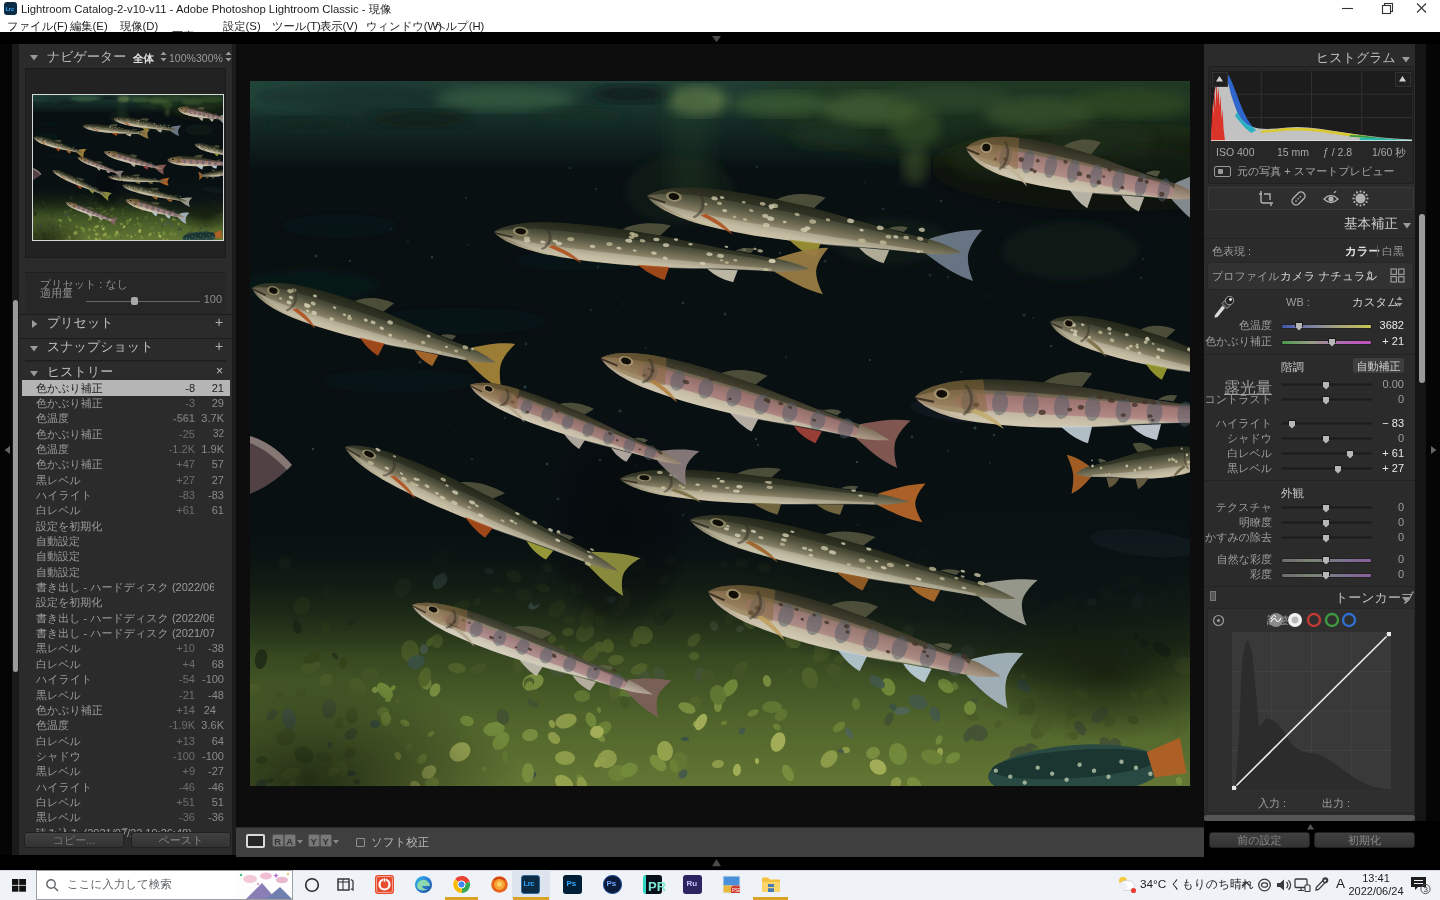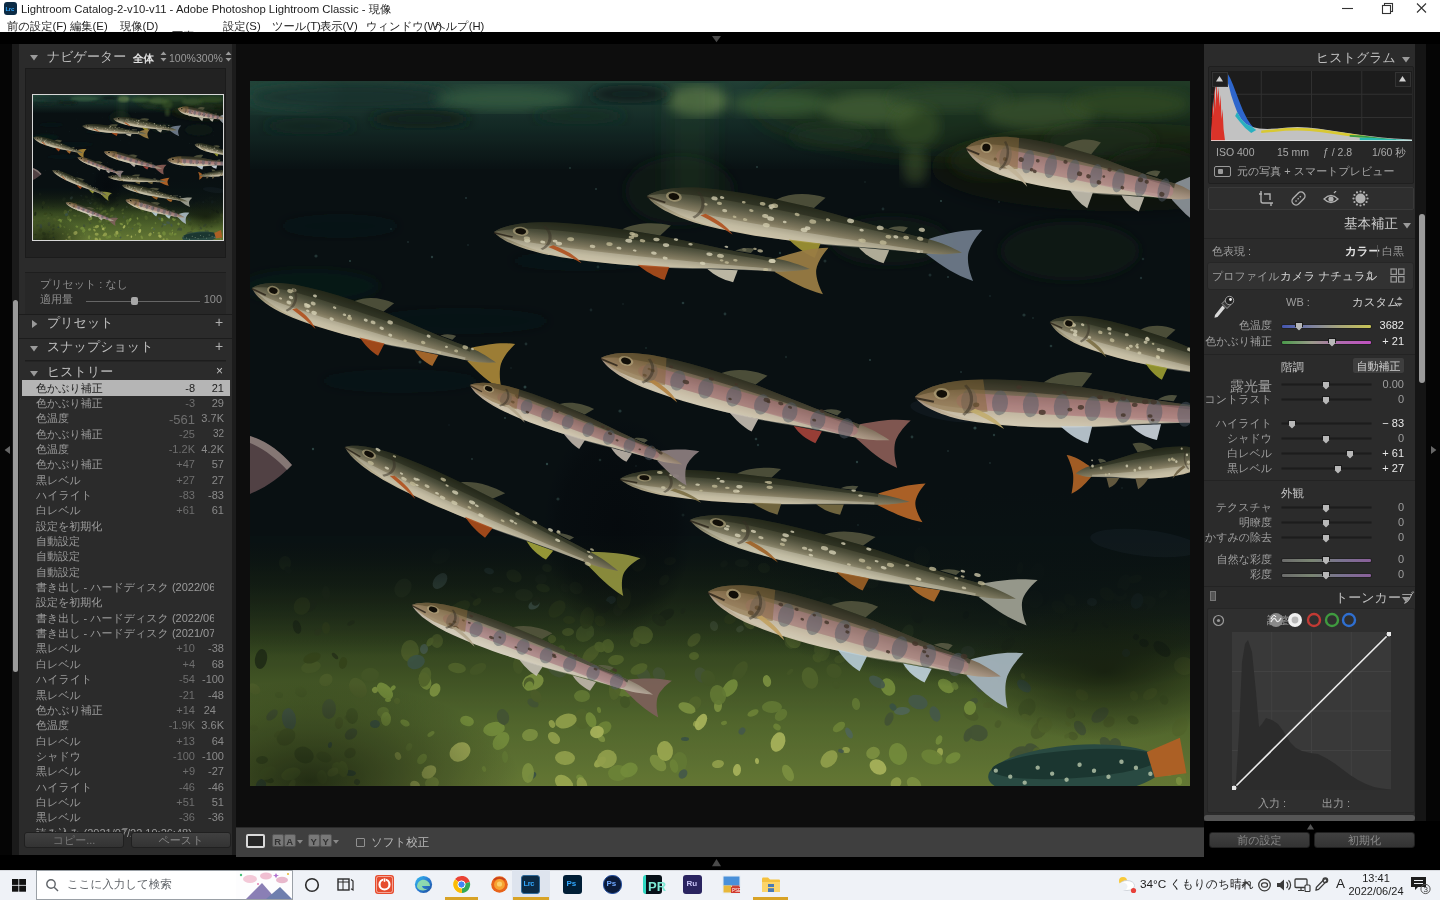--- a/index.html
+++ b/index.html
@@ -9,21 +9,21 @@
 <div class="a" style="left:4px;top:2px;width:13px;height:13px;background:#0c2b45;border-radius:3px"></div>
 <div class="a tx" style="left:5.5px;top:6px;font-size:6px;color:#31a8ff;font-weight:bold;line-height:1;letter-spacing:-.3px">Lrc</div>
 <div class="a tx" style="left:21px;top:2px;font-size:11.3px;color:#1d1d1d;">Lightroom Catalog-2-v10-v11 - Adobe Photoshop Lightroom Classic - 現像</div>
 <svg class="a" style="left:1330px;top:0" width="110" height="17" viewBox="0 0 110 17">
     <path d="M12 8.5h11" stroke="#333" stroke-width="1.1"></path>
     <rect x="54.5" y="3.5" width="8" height="8" fill="none" stroke="#333" stroke-width="1.1"></rect>
     <rect x="52.5" y="5.5" width="8" height="8" fill="#fff" stroke="#333" stroke-width="1.1"></rect>
     <path d="M87 3.5l9 9M96 3.5l-9 9" stroke="#333" stroke-width="1.1"></path>
   </svg>
 <div class="a" style="left:0px;top:17px;width:1440px;height:15px;background:#fff"></div>
-<div class="a tx" style="left:7px;top:18.5px;font-size:11.3px;color:#1d1d1d;">前の設定(F)</div>
+<div class="a tx" style="left:7px;top:18.5px;font-size:11.3px;color:#1d1d1d;">ファイル(F)</div>
 <div class="a tx" style="left:70px;top:18.5px;font-size:11.3px;color:#1d1d1d;">編集(E)</div>
 <div class="a tx" style="left:120px;top:18.5px;font-size:11.3px;color:#1d1d1d;">現像(D)</div>
 <div class="a tx" style="left:172px;top:29px;font-size:11.3px;color:#1d1d1d;">写真(P)</div>
 <div class="a tx" style="left:223px;top:18.5px;font-size:11.3px;color:#1d1d1d;">設定(S)</div>
 <div class="a tx" style="left:272px;top:18.5px;font-size:11.3px;color:#1d1d1d;">ツール(T)</div>
 <div class="a tx" style="left:320px;top:18.5px;font-size:11.3px;color:#1d1d1d;">表示(V)</div>
 <div class="a tx" style="left:366px;top:18.5px;font-size:11.3px;color:#1d1d1d;">ウィンドウ(W)</div>
 <div class="a tx" style="left:434px;top:18.5px;font-size:11.3px;color:#1d1d1d;">ヘルプ(H)</div>
 <div class="a" style="left:236px;top:44px;width:968px;height:783px;background:#0d0d0d"></div>
 <div class="a" style="left:232px;top:44px;width:4px;height:811px;background:#1c1c1c"></div>
@@ -73,21 +73,21 @@
   </svg>
 <div class="a tx" style="left:169px;top:51.5px;font-size:10.5px;color:#9a9a9a;">100%</div>
 <div class="a tx" style="left:196px;top:51.5px;font-size:10.5px;color:#9a9a9a;">300%</div>
 <svg class="a" style="left:225px;top:51px" width="7" height="11" viewBox="0 0 7 11">
     <path d="M0.5 4 L3.5 0.5 L6.5 4 Z M0.5 7 L3.5 10.5 L6.5 7 Z" fill="#9a9a9a"></path>
   </svg>
 <div class="a" style="left:25px;top:68px;width:201px;height:190px;background:#222;border:1px solid #1b1b1b"></div>
 <div class="a" style="left:32px;top:94px;width:192px;height:147px;border:1px solid #d8d8d8;background:#111"></div>
 <div class="a" style="left:25px;top:272px;width:201px;height:42px;background:#272727;border-top:1px solid #1e1e1e"></div>
 <div class="a tx" style="left:40px;top:278px;font-size:11px;color:#8f8f8f;">プリセット :  なし</div>
-<div class="a tx" style="left:40px;top:293px;font-size:11px;color:#8f8f8f;">適用量</div>
+<div class="a tx" style="left:40px;top:287px;font-size:11px;color:#8f8f8f;">適用量</div>
 <div class="a" style="left:86px;top:300.5px;width:114px;height:1.5px;background:#666"></div>
 <div class="a" style="left:131px;top:297px;width:7px;height:8px;background:#a8a8a8;border-radius:2px"></div>
 <div class="a tx" style="left:178px;top:293px;width:44px;text-align:right;font-size:11px;color:#8f8f8f;">100</div>
 <div class="a" style="left:19px;top:314px;width:213px;height:1px;background:#1c1c1c"></div>
 <svg class="a" style="left:31px;top:320px" width="8" height="8" viewBox="0 0 8 8">
     <path d="M1 0 L6.4 4.0 L1 8 Z" fill="#9a9a9a"></path>
   </svg>
 <div class="a tx" style="left:47px;top:315px;font-size:13px;color:#bfbfbf;">プリセット</div>
 <div class="a tx" style="left:215px;top:314px;font-size:14px;color:#b0b0b0;">+</div>
 <div class="a" style="left:19px;top:338px;width:213px;height:1px;background:#1c1c1c"></div>
@@ -103,28 +103,28 @@
 <div class="a tx" style="left:47px;top:364px;font-size:13px;color:#bfbfbf;">ヒストリー</div>
 <div class="a tx" style="left:216px;top:364px;font-size:12px;color:#c0c0c0;">×</div>
 <div class="a" style="left:22px;top:380.3px;width:208px;height:15.35px;background:#b5b5b5"></div>
 <div class="a tx" style="left:36px;top:381.5px;font-size:11px;color:#1c1c1c;max-width:178px;overflow:hidden">色かぶり補正</div>
 <div class="a tx" style="left:150px;top:381.5px;width:45px;text-align:right;font-size:11px;color:#1c1c1c;">-8</div>
 <div class="a tx" style="left:180px;top:381.5px;width:44px;text-align:right;font-size:11px;color:#1c1c1c;">21</div>
 <div class="a tx" style="left:36px;top:396.85px;font-size:11px;color:#9b9b9b;max-width:178px;overflow:hidden">色かぶり補正</div>
 <div class="a tx" style="left:150px;top:396.85px;width:45px;text-align:right;font-size:11px;color:#6e6e6e;">-3</div>
 <div class="a tx" style="left:180px;top:396.85px;width:44px;text-align:right;font-size:11px;color:#8a8a8a;">29</div>
 <div class="a tx" style="left:36px;top:412.2px;font-size:11px;color:#9b9b9b;max-width:178px;overflow:hidden">色温度</div>
-<div class="a tx" style="left:150px;top:412.2px;width:45px;text-align:right;font-size:13px;color:#6e6e6e;">-561</div>
+<div class="a tx" style="left:150px;top:412.2px;width:45px;text-align:right;font-size:11px;color:#6e6e6e;font-weight:bold;">-561</div>
 <div class="a tx" style="left:180px;top:412.2px;width:44px;text-align:right;font-size:11px;color:#8a8a8a;">3.7K</div>
 <div class="a tx" style="left:36px;top:427.55px;font-size:11px;color:#9b9b9b;max-width:178px;overflow:hidden">色かぶり補正</div>
 <div class="a tx" style="left:150px;top:427.55px;width:45px;text-align:right;font-size:11px;color:#6e6e6e;">-25</div>
 <div class="a tx" style="left:180px;top:427.55px;width:44px;text-align:right;font-size:10px;color:#8a8a8a;">32</div>
 <div class="a tx" style="left:36px;top:442.9px;font-size:11px;color:#9b9b9b;max-width:178px;overflow:hidden">色温度</div>
 <div class="a tx" style="left:150px;top:442.9px;width:45px;text-align:right;font-size:11px;color:#6e6e6e;">-1.2K</div>
-<div class="a tx" style="left:180px;top:442.9px;width:44px;text-align:right;font-size:11px;color:#8a8a8a;">4.2K</div>
+<div class="a tx" style="left:180px;top:442.9px;width:44px;text-align:right;font-size:11px;color:#8a8a8a;">1.9K</div>
 <div class="a tx" style="left:36px;top:458.25px;font-size:11px;color:#9b9b9b;max-width:178px;overflow:hidden">色かぶり補正</div>
 <div class="a tx" style="left:150px;top:458.25px;width:45px;text-align:right;font-size:11px;color:#6e6e6e;">+47</div>
 <div class="a tx" style="left:180px;top:458.25px;width:44px;text-align:right;font-size:11px;color:#8a8a8a;">57</div>
 <div class="a tx" style="left:36px;top:473.6px;font-size:11px;color:#9b9b9b;max-width:178px;overflow:hidden">黒レベル</div>
 <div class="a tx" style="left:150px;top:473.6px;width:45px;text-align:right;font-size:11px;color:#6e6e6e;">+27</div>
 <div class="a tx" style="left:180px;top:473.6px;width:44px;text-align:right;font-size:11px;color:#8a8a8a;">27</div>
 <div class="a tx" style="left:36px;top:488.95px;font-size:11px;color:#9b9b9b;max-width:178px;overflow:hidden">ハイライト</div>
 <div class="a tx" style="left:150px;top:488.95px;width:45px;text-align:right;font-size:11px;color:#6e6e6e;">-83</div>
 <div class="a tx" style="left:180px;top:488.95px;width:44px;text-align:right;font-size:11px;color:#8a8a8a;">-83</div>
 <div class="a tx" style="left:36px;top:504.3px;font-size:11px;color:#9b9b9b;max-width:178px;overflow:hidden">白レベル</div>
@@ -289,21 +289,21 @@
 <div class="a" style="left:1295px;top:321.5px;width:8px;height:9px;background:#b8b8b8;border:1px solid #1a1a1a;clip-path:polygon(0 0,100% 0,100% 55%,50% 100%,0 55%)"></div>
 <div class="a tx" style="left:1340px;top:319px;width:64px;text-align:right;font-size:11px;color:#e8e8e8;">3682</div>
 <div class="a tx" style="left:1180px;top:335px;width:92px;text-align:right;font-size:11px;color:#9e9e9e;">色かぶり補正</div>
 <div class="a" style="left:1281px;top:340px;width:91px;height:5px;background:linear-gradient(90deg,#4a9a4a,#9a9a8a,#b06ab0,#c050c0);border-radius:2px;border:1px solid #222"></div>
 <div class="a" style="left:1328px;top:337.5px;width:8px;height:9px;background:#b8b8b8;border:1px solid #1a1a1a;clip-path:polygon(0 0,100% 0,100% 55%,50% 100%,0 55%)"></div>
 <div class="a tx" style="left:1340px;top:335px;width:64px;text-align:right;font-size:11px;color:#e8e8e8;">+ 21</div>
 <div class="a" style="left:1204px;top:354px;width:211px;height:1px;background:#232323"></div>
 <div class="a tx" style="left:1281px;top:360px;font-size:11.5px;color:#c5c5c5;">階調</div>
 <div class="a" style="left:1352px;top:357px;width:53px;height:17px;background:#3e3e3e;border:1px solid #2a2a2a;border-radius:3px"></div>
 <div class="a tx" style="left:1352px;top:359.5px;width:53px;text-align:center;font-size:11px;color:#cfcfcf">自動補正</div>
-<div class="a tx" style="left:1180px;top:378px;width:92px;text-align:right;font-size:14px;color:#9e9e9e;">露光量</div>
+<div class="a tx" style="left:1180px;top:378px;width:92px;text-align:right;font-size:16px;color:#9e9e9e;text-decoration:underline;">露光量</div>
 <div class="a" style="left:1281px;top:383px;width:91px;height:3px;background:#1c1c1c;border-radius:2px;border:1px solid #222"></div>
 <div class="a" style="left:1322px;top:380.5px;width:8px;height:9px;background:#b8b8b8;border:1px solid #1a1a1a;clip-path:polygon(0 0,100% 0,100% 55%,50% 100%,0 55%)"></div>
 <div class="a tx" style="left:1340px;top:378px;width:64px;text-align:right;font-size:11px;color:#9e9e9e;">0.00</div>
 <div class="a tx" style="left:1180px;top:393px;width:92px;text-align:right;font-size:11px;color:#9e9e9e;">コントラスト</div>
 <div class="a" style="left:1281px;top:398px;width:91px;height:3px;background:#1c1c1c;border-radius:2px;border:1px solid #222"></div>
 <div class="a" style="left:1322px;top:395.5px;width:8px;height:9px;background:#b8b8b8;border:1px solid #1a1a1a;clip-path:polygon(0 0,100% 0,100% 55%,50% 100%,0 55%)"></div>
 <div class="a tx" style="left:1340px;top:393px;width:64px;text-align:right;font-size:11px;color:#9e9e9e;">0</div>
 <div class="a tx" style="left:1180px;top:417px;width:92px;text-align:right;font-size:11px;color:#9e9e9e;">ハイライト</div>
 <div class="a" style="left:1281px;top:422px;width:91px;height:3px;background:#1c1c1c;border-radius:2px;border:1px solid #222"></div>
 <div class="a" style="left:1288px;top:419.5px;width:8px;height:9px;background:#b8b8b8;border:1px solid #1a1a1a;clip-path:polygon(0 0,100% 0,100% 55%,50% 100%,0 55%)"></div>

